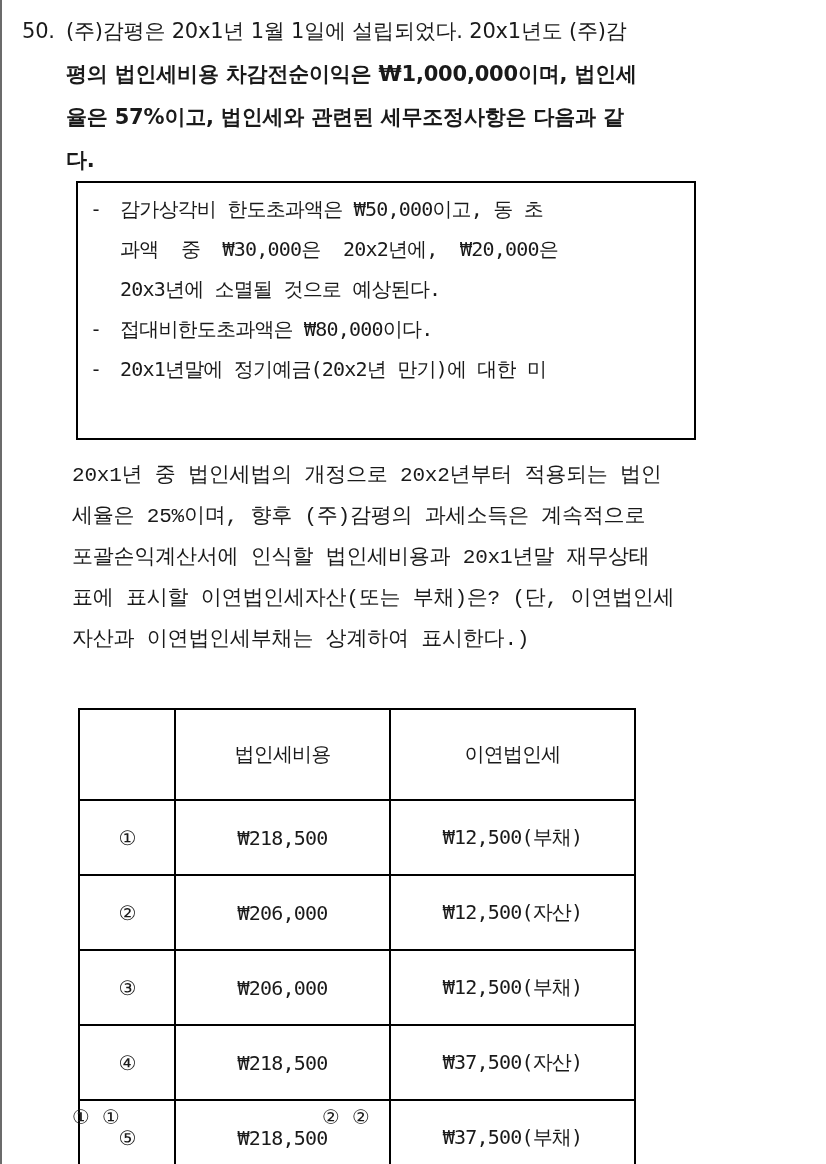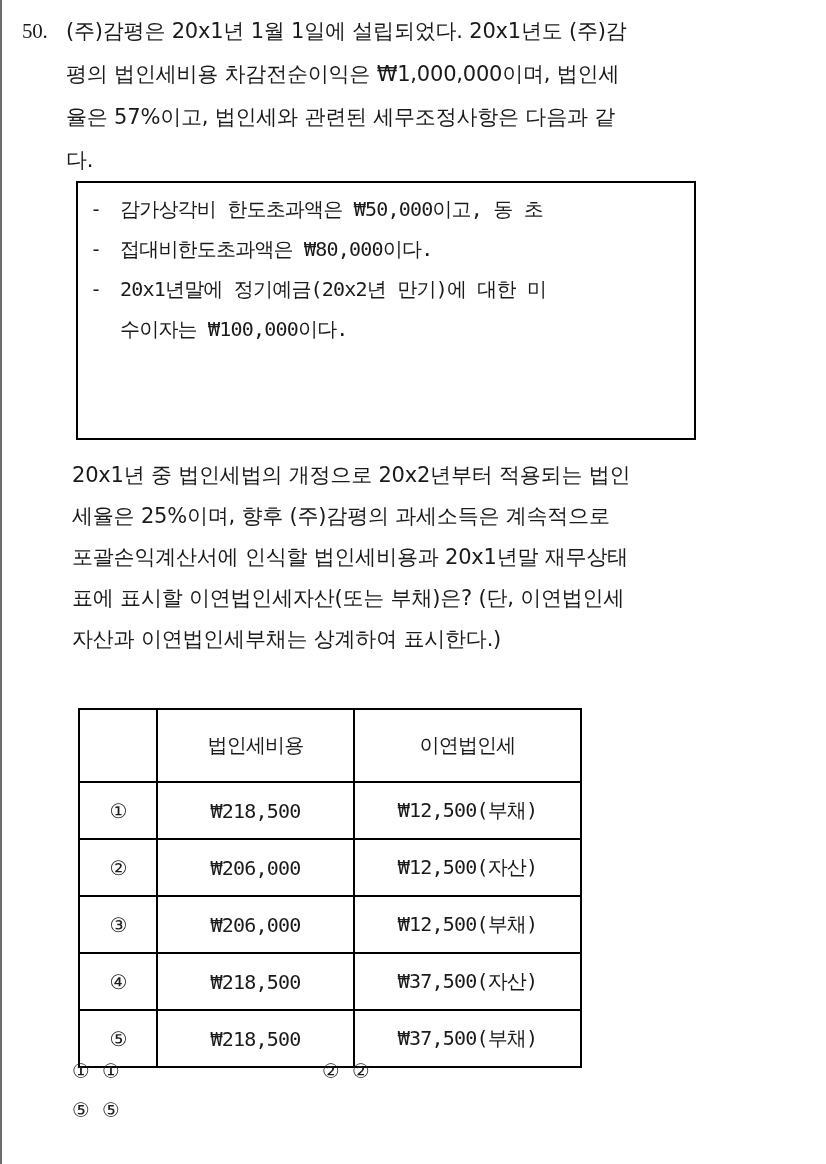--- a/index.html
+++ b/index.html
@@ -6,82 +6,83 @@
   body {
     width:826px; height:1164px; position:relative; overflow:hidden;
     font-family:"DejaVu Sans", "Liberation Sans", sans-serif;
     color:#1a1a1a;
   }
   .left-rule { position:absolute; left:0; top:0; width:2px; height:1164px; background:#6b6b6b; }
   .q-para {
     position:absolute; left:22px; top:10px; width:790px;
     font-size:21px; line-height:43px; letter-spacing:-0.2px;
   }
-  .q-num { display:inline-block; width:44px;font-family:Liberation Serif, serif; }
+  .q-num { display:inline-block; width:44px; }
   .q-line { white-space:nowrap; }
-  .indent { padding-left:44px; }
+  .indent { padding-left:44px;font-weight:bold; }
   .cond-box {
     position:absolute; left:76px; top:181px; width:616px; height:255px;
     border:2px solid #000; box-sizing:content-box;
   }
   .cond-list { margin:0; padding:6px 0 0 12px; list-style:none;
     font-family:"DejaVu Sans Mono", "Liberation Mono", monospace;
     font-size:20px; line-height:40px; letter-spacing:-0.8px; }
   .cond-item { position:relative; padding-left:30px; white-space:nowrap; }
   .cond-item .dash { position:absolute; left:0; top:0; }
   .para2 {
     position:absolute; left:72px; top:455px; width:740px;
     font-size:21px; line-height:41px; letter-spacing:-0.2px;
   }
-  .para2 div { white-space:nowrap; }
+  .para2 div { white-space:nowrap;font-family:Liberation Mono, monospace; }
   table.answers {
     position:absolute; left:78px; top:708px; border-collapse:collapse;
     font-family:"DejaVu Sans Mono", "Liberation Mono", monospace;
     font-size:20px; letter-spacing:-0.8px;
   }
   table.answers td, table.answers th {
-    border:2px solid #000; text-align:center; font-weight:normal; padding:3px;margin-left:32px;
+    border:2px solid #000; text-align:center; font-weight:normal; padding:12px;margin-left:32px;
   }
   table.answers th { height:65px; }
   table.answers td { height:49px; }
   .c0 { width:70px; } .c1 { width:189px; } .c2 { width:219px; }
   .choices {
     position:absolute; left:72px; top:1052px; width:500px;
     font-size:20px; line-height:39px;
   }
   .choice-row { display:flex; }
-  .choice { width:282px; white-space:nowrap; }
+  .choice { width:282px; white-space:nowrap;margin-top:46px; }
   .choice span { margin-right:12px; }
 </style>
 </head>
 <body>
 
 <div class="left-rule"></div>
 
 <div class="q-para">
   <div class="q-line"><span class="q-num">50.</span><span>(주)감평은 20x1년 1월 1일에 설립되었다. 20x1년도 (주)감</span></div>
   <div class="q-line indent">평의 법인세비용 차감전순이익은 ₩1,000,000이며, 법인세</div>
   <div class="q-line indent">율은 57%이고, 법인세와 관련된 세무조정사항은 다음과 같</div>
   <div class="q-line indent">다.</div>
 </div>
 
 <div class="cond-box">
   <ul class="cond-list">
     <li class="cond-item">
       <span class="dash">-</span>
       <div>감가상각비 한도초과액은 ₩50,000이고, 동 초</div>
+      <div style="white-space:pre">과액  중  ₩30,000은  20x2년에,  ₩20,000은</div>
+      <div>20x3년에 소멸될 것으로 예상된다.</div>
     </li>
     <li class="cond-item">
       <span class="dash">-</span>
       <div>접대비한도초과액은 ₩80,000이다.</div>
     </li>
     <li class="cond-item">
       <span class="dash">-</span>
       <div>20x1년말에 정기예금(20x2년 만기)에 대한 미</div>
-      <div>수이자는 ₩100,000이다.</div>
     </li>
   </ul>
 </div>
 
 <div class="para2">
   <div>20x1년 중 법인세법의 개정으로 20x2년부터 적용되는 법인</div>
   <div>세율은 25%이며, 향후 (주)감평의 과세소득은 계속적으로</div>
   <div>포괄손익계산서에 인식할 법인세비용과 20x1년말 재무상태</div>
   <div>표에 표시할 이연법인세자산(또는 부채)은? (단, 이연법인세</div>
   <div>자산과 이연법인세부채는 상계하여 표시한다.)</div>

